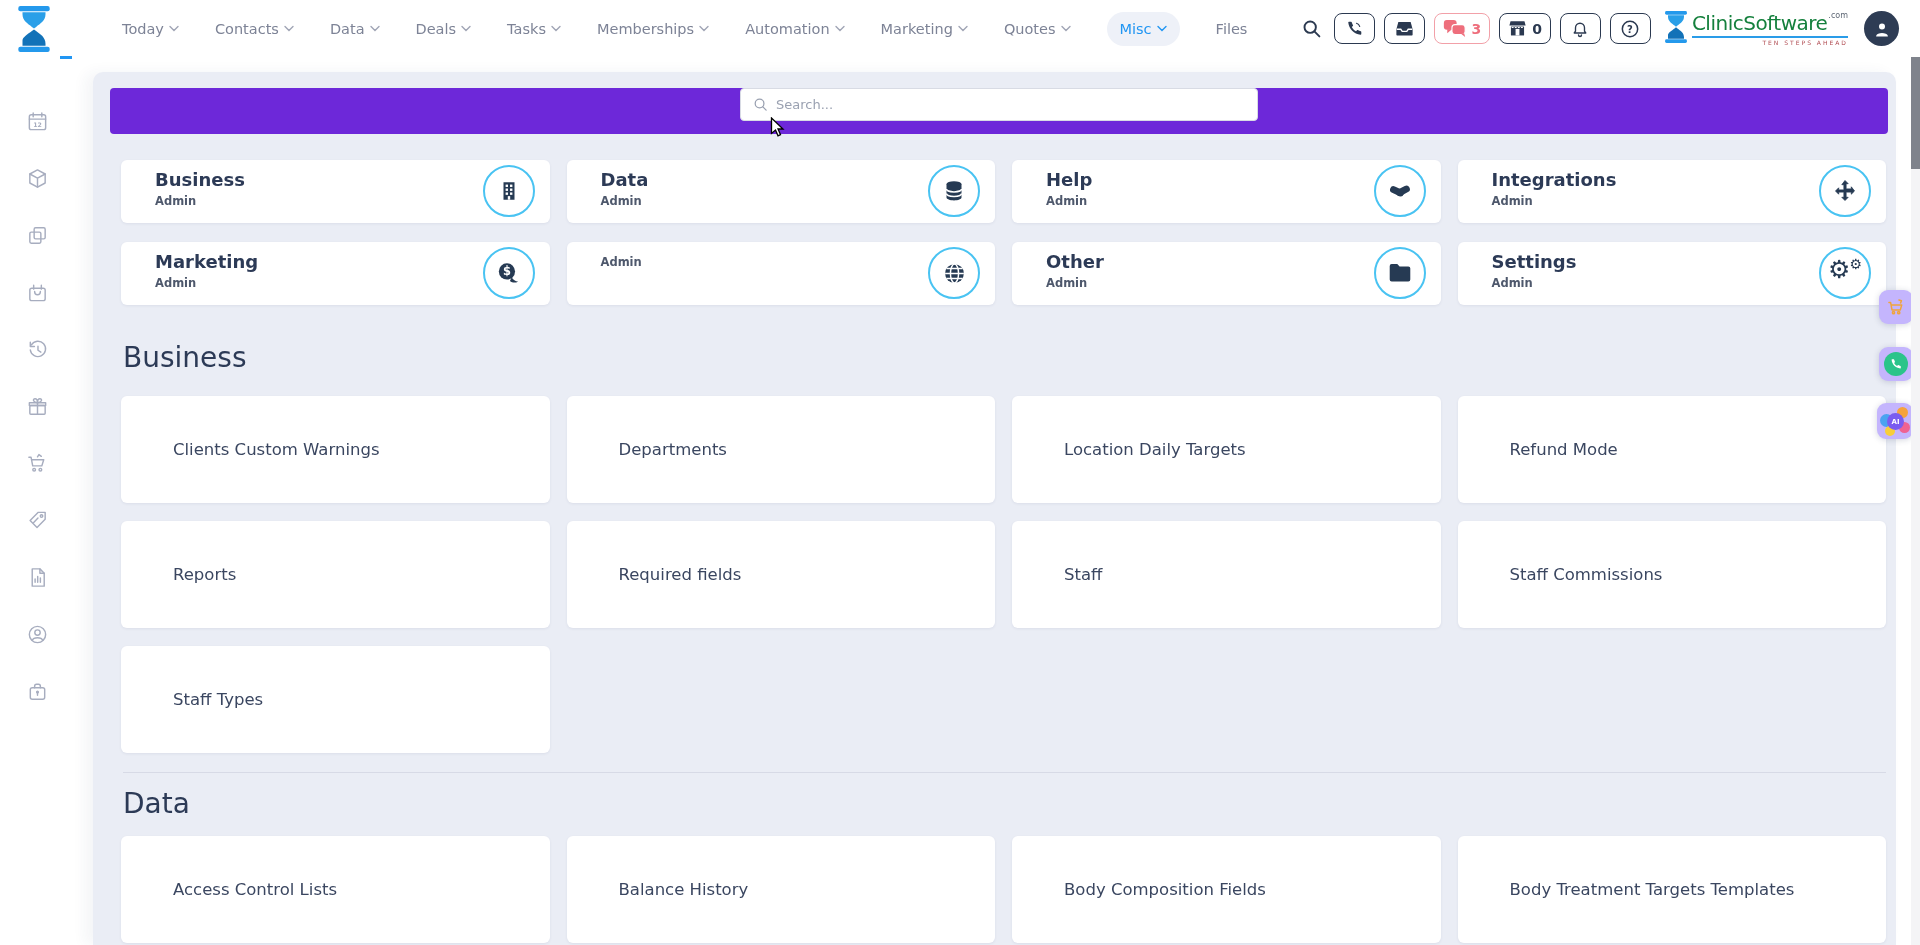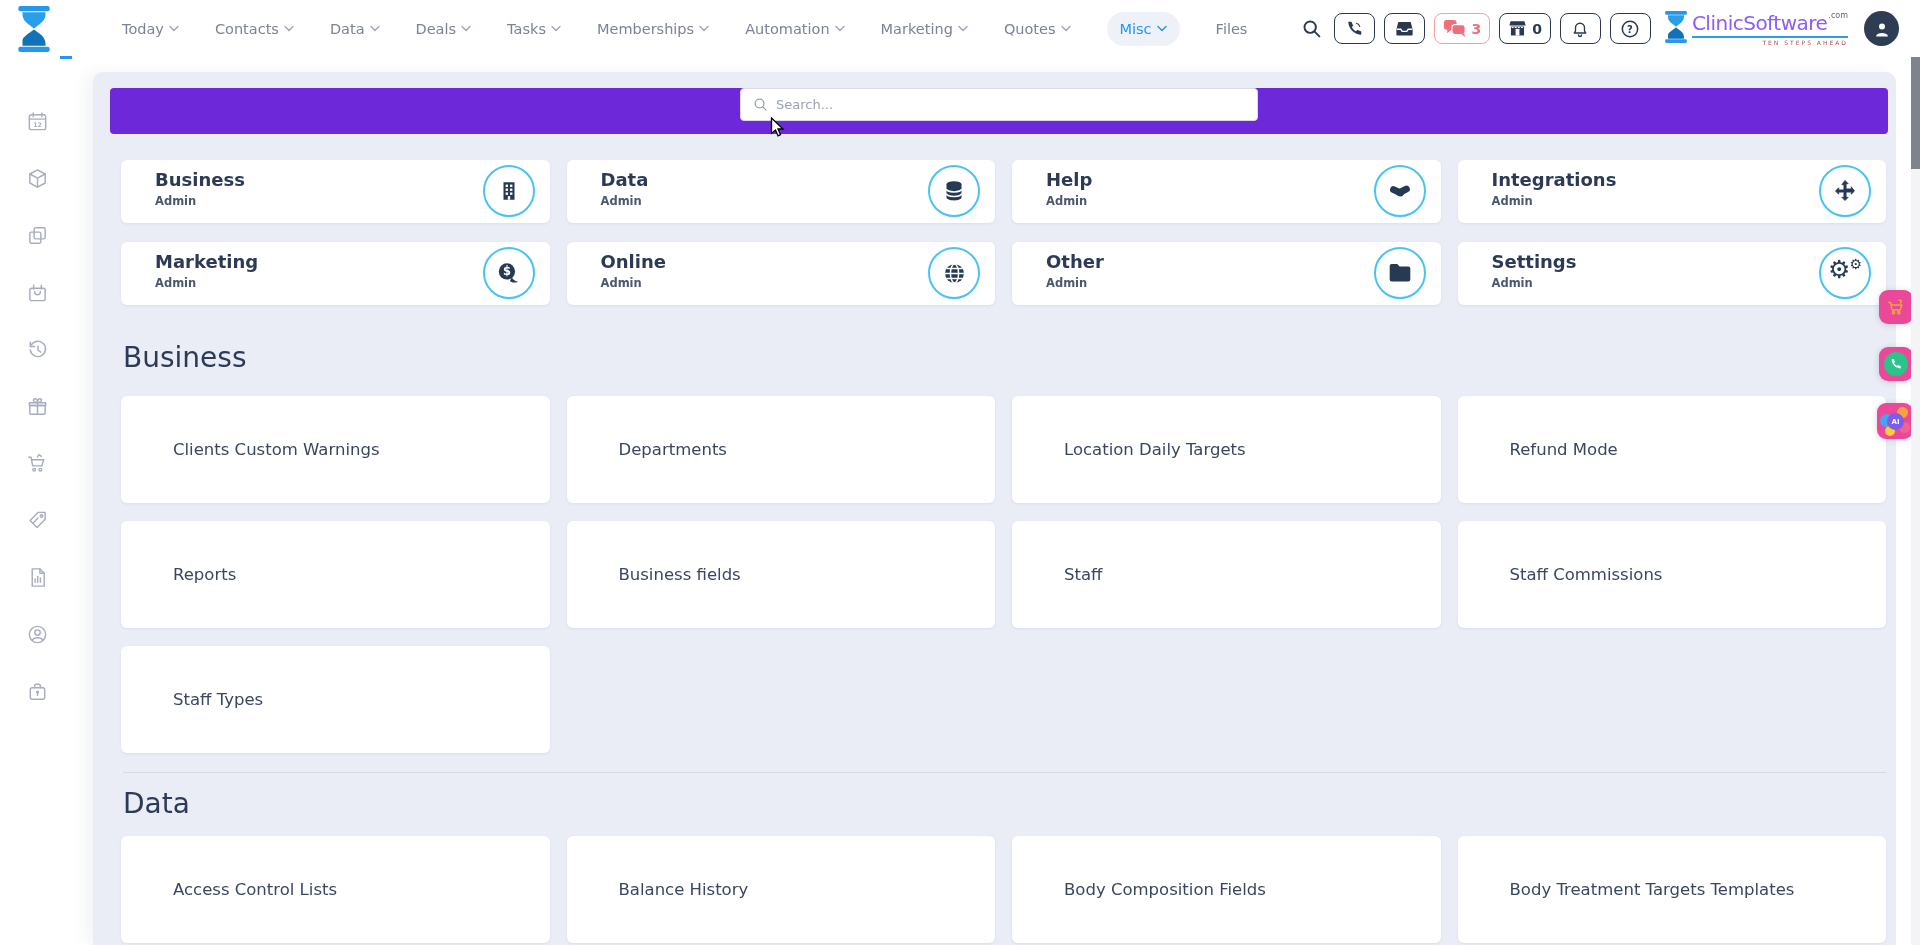--- a/index.html
+++ b/index.html
@@ -23,21 +23,21 @@
   .icon-btn { display:flex; align-items:center; justify-content:center; cursor:pointer; }
   .pill { height:31px; min-width:41px; border:1.6px solid #2b3950; border-radius:8px; background:#fff;
     display:flex; align-items:center; justify-content:center; gap:5px; padding:0 8px; cursor:pointer; }
   .pill.chat { border-color:#f2a0a8; }
   .badge-chat { font-size:14px; font-weight:bold; color:#ee6e7c; }
   .badge-store { font-size:14px; font-weight:bold; color:#2b3950; }
 
   .brand { display:flex; align-items:flex-start; gap:4px; margin:0 7px 0 4px; cursor:pointer; }
   .brand-right { display:flex; flex-direction:column; }
   .brand-line { display:flex; align-items:flex-start; border-bottom:2px solid #2a9ce8; padding-bottom:1px; }
-  .brand-name { font-size:20px; color:#8b5cf6; letter-spacing:-0.5px; }
+  .brand-name { font-size:20px; color:#15803d; letter-spacing:-0.5px; }
   .brand-tld { font-size:8px; color:#5f6876; margin:0 0 0 1px; }
   .brand-tag { align-self:flex-end; font-size:6px; letter-spacing:2px; color:#b04a50; margin-top:1px; }
   .avatar { width:35px; height:35px; border-radius:50%; background:#2e3c54; display:flex; align-items:center; justify-content:center; cursor:pointer; }
 
   
   .sidebar { position:absolute; left:0; top:57px; bottom:0; width:75px; background:#fff; z-index:4;
     display:flex; flex-direction:column; align-items:center; padding-top:53px; gap:34px; }
   .side-icon { width:23px; height:23px; cursor:pointer; }
   .side-icon svg { stroke:#a7adbf; fill:none; stroke-width:1.5; stroke-linecap:round; stroke-linejoin:round; }
 
@@ -66,21 +66,21 @@
 
   .section-title { margin:36px 0 0 30px; font-size:28px; font-weight:500; color:#2c3a56; }
   .section-title.data { margin-top:14px; }
   .item-grid { margin:22px 10px 0 28px; display:grid; grid-template-columns:repeat(4,1fr); gap:18px 17px; }
   .item-grid.data { margin-top:16px; }
   .item-card { height:107px; background:#fff; border-radius:6px; box-shadow:0 1px 3px rgba(30,40,80,.07);
     display:flex; align-items:center; padding-left:52px; font-size:16.5px; font-weight:500; color:#3a4660; cursor:pointer; }
   .divider { margin:19px 10px 0 30px; border-top:1px solid #d7dae6; height:1px; }
 
   
-  .float-btn { position:absolute; right:7px; width:34px; height:34px; background:#ec4899; border-radius:9px;
+  .float-btn { position:absolute; right:7px; width:34px; height:34px; background:#c4b5fd; border-radius:9px;
     box-shadow:0 1px 6px rgba(40,50,90,.2); display:flex; align-items:center; justify-content:center; z-index:9; cursor:pointer; }
   .fb-cart { top:290px; }
   .fb-wa { top:347px; }
   .fb-ai { top:403px; width:36px; height:36px; }
   .wa-circle { width:24px; height:24px; border-radius:50%; background:#2bc48a; display:flex; align-items:center; justify-content:center; }
   .ai-wrap { position:relative; width:28px; height:28px; }
   .ai-blob { position:absolute; border-radius:50%; }
   .ai-b1 { width:13px; height:13px; left:-1px; top:7px; background:#4aa3f0; }
   .ai-b2 { width:11px; height:11px; right:1px; top:0; background:#f6a33c; }
   .ai-b3 { width:11px; height:11px; right:-1px; bottom:2px; background:#ef6292; }
@@ -399,21 +399,20 @@
         <div class="cat-sub">Admin</div>
         <div class="cat-icon-ring">
           <svg width="25" height="25" viewBox="0 0 24 24">
               <circle cx="10.5" cy="10" r="7.8" fill="#263a53"></circle>
               <path d="M15 15.5c1.5 2.6 3.6 3.9 6.2 4.1-2.6 1.8-5.7 1.2-7.8-.4z" fill="#263a53"></path>
               <text x="10.5" y="13.8" text-anchor="middle" font-size="11" font-weight="bold" fill="#fff" font-family="DejaVu Sans">$</text>
             </svg>
         </div>
       </div>
       <div class="cat-card">
-        <div class="cat-title">Online</div>
         <div class="cat-sub">Admin</div>
         <div class="cat-icon-ring">
           <svg width="25" height="25" viewBox="0 0 24 24">
               <circle cx="12" cy="12" r="9" fill="#263a53"></circle>
               <g stroke="#fff" stroke-width="1.4" fill="none">
                 <ellipse cx="12" cy="12" rx="3.9" ry="9"></ellipse>
                 <path d="M3 12h18M4.4 7.2h15.2M4.4 16.8h15.2"></path>
               </g>
             </svg>
         </div>
@@ -440,21 +439,21 @@
     </div>
 
     <div class="section-title">Business</div>
 
     <div class="item-grid">
       <div class="item-card">Clients Custom Warnings</div>
       <div class="item-card">Departments</div>
       <div class="item-card">Location Daily Targets</div>
       <div class="item-card">Refund Mode</div>
       <div class="item-card">Reports</div>
-      <div class="item-card">Business fields</div>
+      <div class="item-card">Required fields</div>
       <div class="item-card">Staff</div>
       <div class="item-card">Staff Commissions</div>
       <div class="item-card">Staff Types</div>
     </div>
 
     <div class="divider"></div>
 
     <div class="section-title data">Data</div>
 
     <div class="item-grid data">

